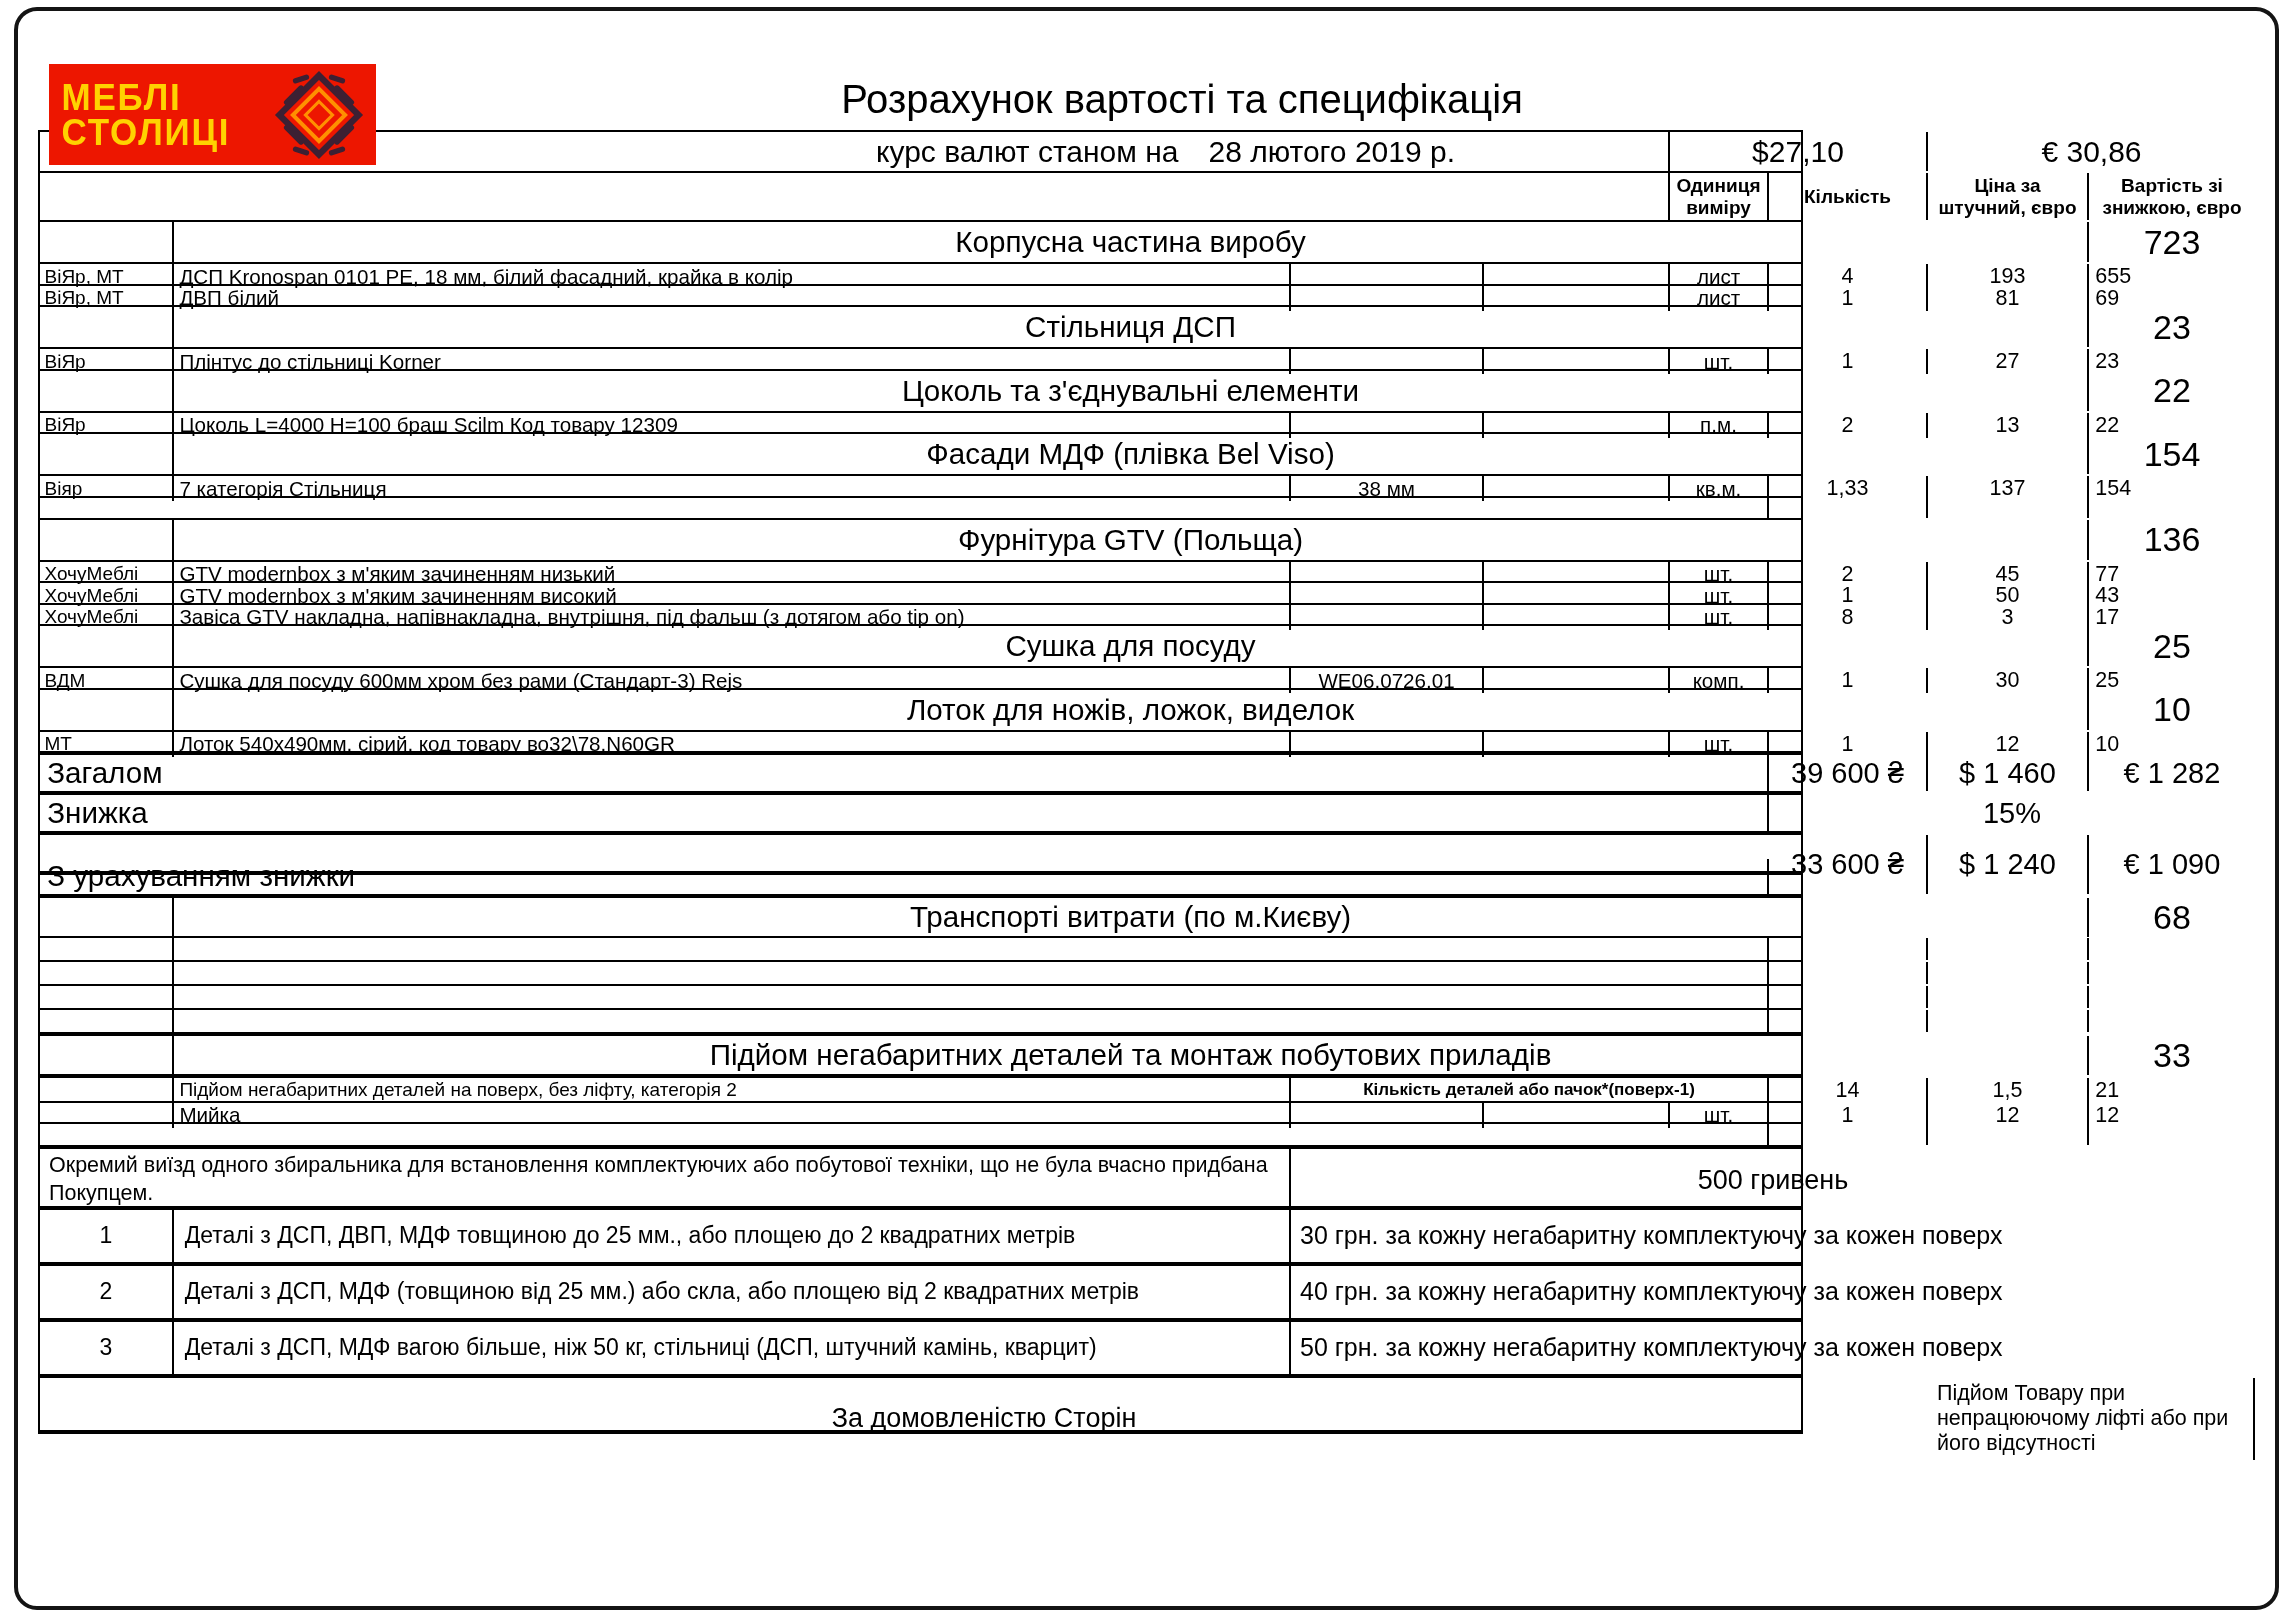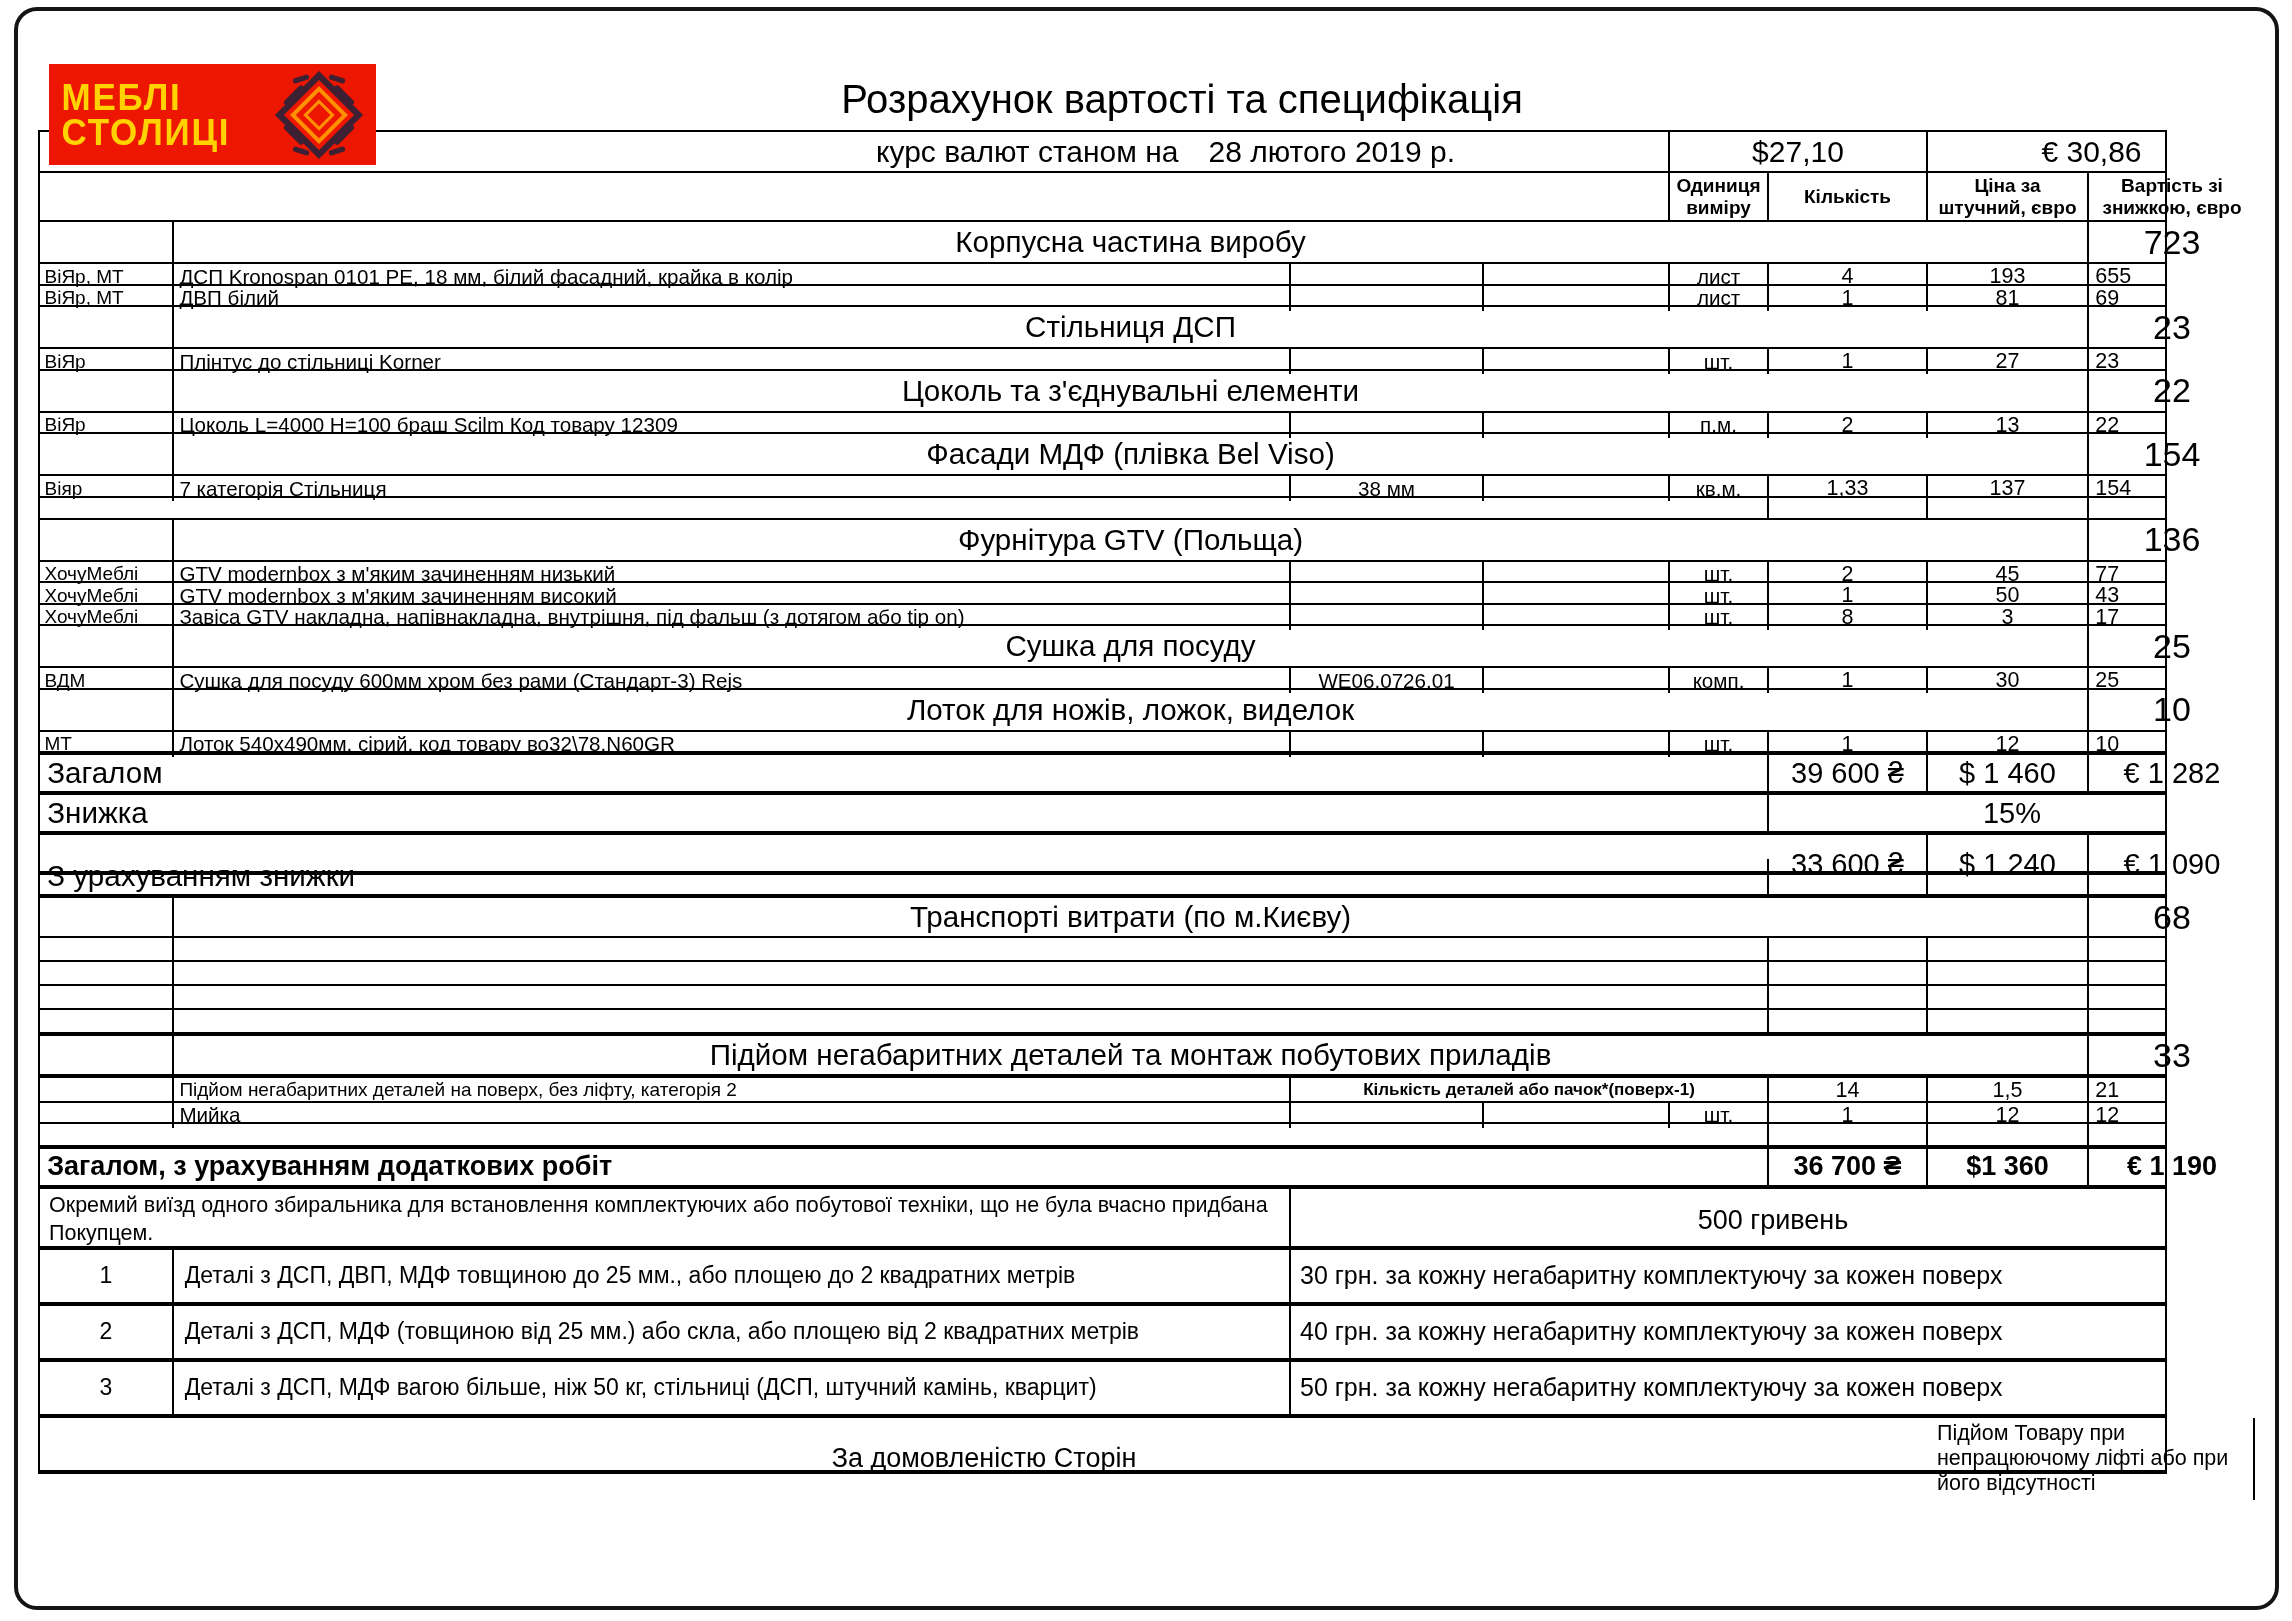--- a/index.html
+++ b/index.html
@@ -20,21 +20,21 @@
   .logo-text{padding-left:12.5px;color:#ffd200;font-weight:700;line-height:0.98;}
   .logo-text div{font-size:35px;letter-spacing:1.8px;transform:scaleY(1.05);}
   .logo svg{position:absolute;right:12.5px;top:6.3px;}
   
   .title{
     position:absolute;left:107px;right:36px;top:77px;text-align:center;
     font-size:40px;letter-spacing:0px;z-index:5;
   }
   
   .sheet{
-    position:absolute;left:38px;top:130px;width:2129px;box-sizing:border-box;
+    position:absolute;left:38px;top:130px;width:1765px;box-sizing:border-box;
     border:2.7px solid #000;background:#fff;z-index:10;
   }
   .row{display:grid;grid-template-columns:134px 1117px 193px 186px 99px 159px 161px 166px;
     box-sizing:border-box;border-bottom:2.7px solid #000;}
   .row.thick{border-top:2.7px solid #000;}
   .cell{box-sizing:border-box;border-right:2.7px solid #000;display:flex;align-items:center;overflow:visible;}
   .cell.nb{border-right:none;}
   
   .r-currency{height:41px;}
   .r-header{height:49px;}
@@ -339,26 +339,20 @@
       <div class="cell num" style="grid-column: span 1;">1</div>
       <div class="cell num" style="grid-column: span 1;">12</div>
       <div class="cell val nb" style="grid-column: span 1;">12</div>
     </div>
     <div class="row r-empty">
       <div class="cell " style="grid-column: span 5;"></div>
       <div class="cell " style="grid-column: span 1;"></div>
       <div class="cell " style="grid-column: span 1;"></div>
       <div class="cell  nb" style="grid-column: span 1;"></div>
     </div>
-    <div class="row r-total thick bold">
-      <div class="cell tot-label" style="grid-column: span 5;">Загалом, з урахуванням додаткових робіт</div>
-      <div class="cell tot-num" style="grid-column: span 1;">36 700 ₴</div>
-      <div class="cell tot-num" style="grid-column: span 1;">$1 360</div>
-      <div class="cell tot-num nb" style="grid-column: span 1;">€ 1 190</div>
-    </div>
     <div class="row r-wide thick">
       <div class="cell w-left" style="grid-column: span 2;">Окремий виїзд одного збиральника для встановлення комплектуючих або побутової техніки, що не була вчасно придбана Покупцем.</div>
       <div class="cell w-right nb" style="grid-column: span 6;">500 гривень</div>
     </div>
     <div class="row r-num thick">
       <div class="cell n-num" style="grid-column: span 1;">1</div>
       <div class="cell n-desc" style="grid-column: span 1;">Деталі з ДСП, ДВП, МДФ товщиною до 25 мм., або площею до 2 квадратних метрів</div>
       <div class="cell n-right nb" style="grid-column: span 6;">30 грн. за кожну негабаритну комплектуючу за кожен поверх</div>
     </div>
     <div class="row r-num thick">

